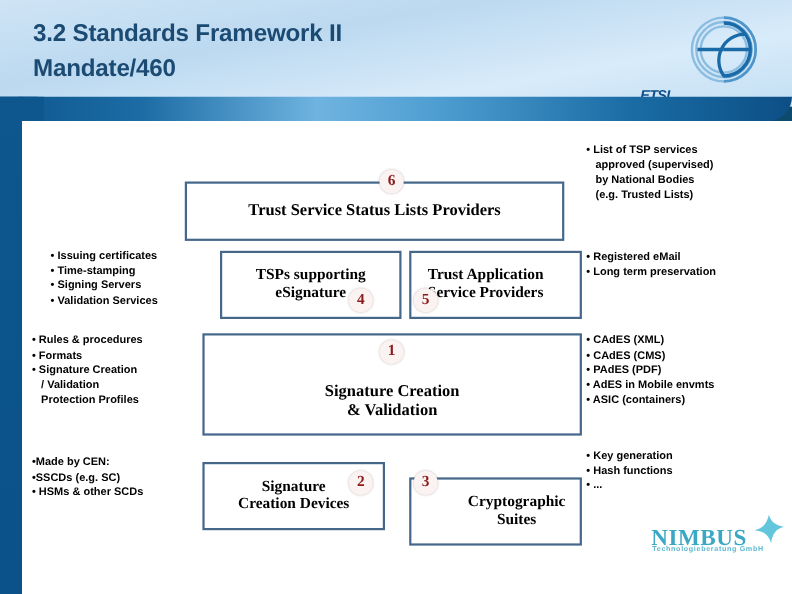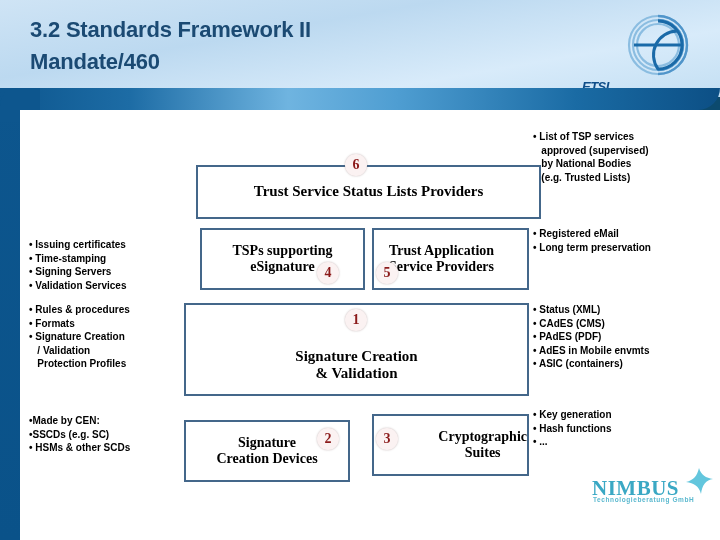--- a/index.html
+++ b/index.html
@@ -201,33 +201,33 @@
   </div>
 
   <div class="band"></div>
   <div class="band-cap"></div>
   <div class="rail"></div>
   <div class="rail-round"></div>
   <div class="rail-inner"></div>
 
   <div class="canvas">
 
-    <div class="box" style="left:176px; top:55px; width:345px; height:54px; font-size:15px;">
+    <div class="box" style="left:148px; top:55px; width:345px; height:54px; font-size:15px;">
       <span class="box-label">Trust Service Status Lists Providers</span>
     </div>
     <div class="num" style="left:325px; top:44px;">6</div>
 
     <div class="bullets" style="left:513px; top:20px;">
       <div>• List of TSP services</div>
       <div>   approved (supervised)</div>
       <div>   by National Bodies</div>
       <div>   (e.g. Trusted Lists)</div>
     </div>
 
-    <div class="bullets" style="left:9px; top:116px;margin-top:12px;">
+    <div class="bullets" style="left:26px; top:116px;">
       <div>• Issuing certificates</div>
       <div>• Time-stamping</div>
       <div>• Signing Servers</div>
       <div>• Validation Services</div>
     </div>
 
     <div class="box" style="left:164px; top:118px; width:165px; height:62px; font-size:14px;margin-left:16px;">
       <span class="box-label">TSPs supporting
 eSignature</span>
     </div>
@@ -252,40 +252,40 @@
       <div>   Protection Profiles</div>
     </div>
 
     <div class="box" style="left:164px; top:193px; width:345px; height:93px; font-size:15px; align-items:flex-end; padding-bottom:12px;">
       <span class="box-label">Signature Creation
 &amp; Validation</span>
     </div>
     <div class="num" style="left:325px; top:199px;">1</div>
 
     <div class="bullets" style="left:513px; top:193px;">
-      <div>• Status (XML)</div>
+      <div>• CAdES (XML)</div>
       <div>• CAdES (CMS)</div>
       <div>• PAdES (PDF)</div>
       <div>• AdES in Mobile envmts</div>
       <div>• ASIC (containers)</div>
     </div>
 
     <div class="bullets" style="left:9px; top:304px;">
       <div>•Made by CEN:</div>
       <div>•SSCDs (e.g. SC)</div>
       <div>• HSMs &amp; other SCDs</div>
     </div>
 
     <div class="box" style="left:164px; top:310px; width:166px; height:62px; font-size:14px;">
       <span class="box-label">Signature
 Creation Devices</span>
     </div>
     <div class="num" style="left:297px; top:318px;">2</div>
 
-    <div class="box" style="left:352px; top:304px; width:157px; height:62px; font-size:14px; justify-content:flex-end; padding-right:0;">
+    <div class="box" style="left:352px; top:324px; width:157px; height:62px; font-size:14px; justify-content:flex-end; padding-right:13px;">
       <span class="box-label">Cryptographic
 Suites</span>
     </div>
     <div class="num" style="left:356px; top:318px;">3</div>
 
     <div class="bullets" style="left:513px; top:298px;">
       <div>• Key generation</div>
       <div>• Hash functions</div>
       <div>• ...</div>
     </div>

